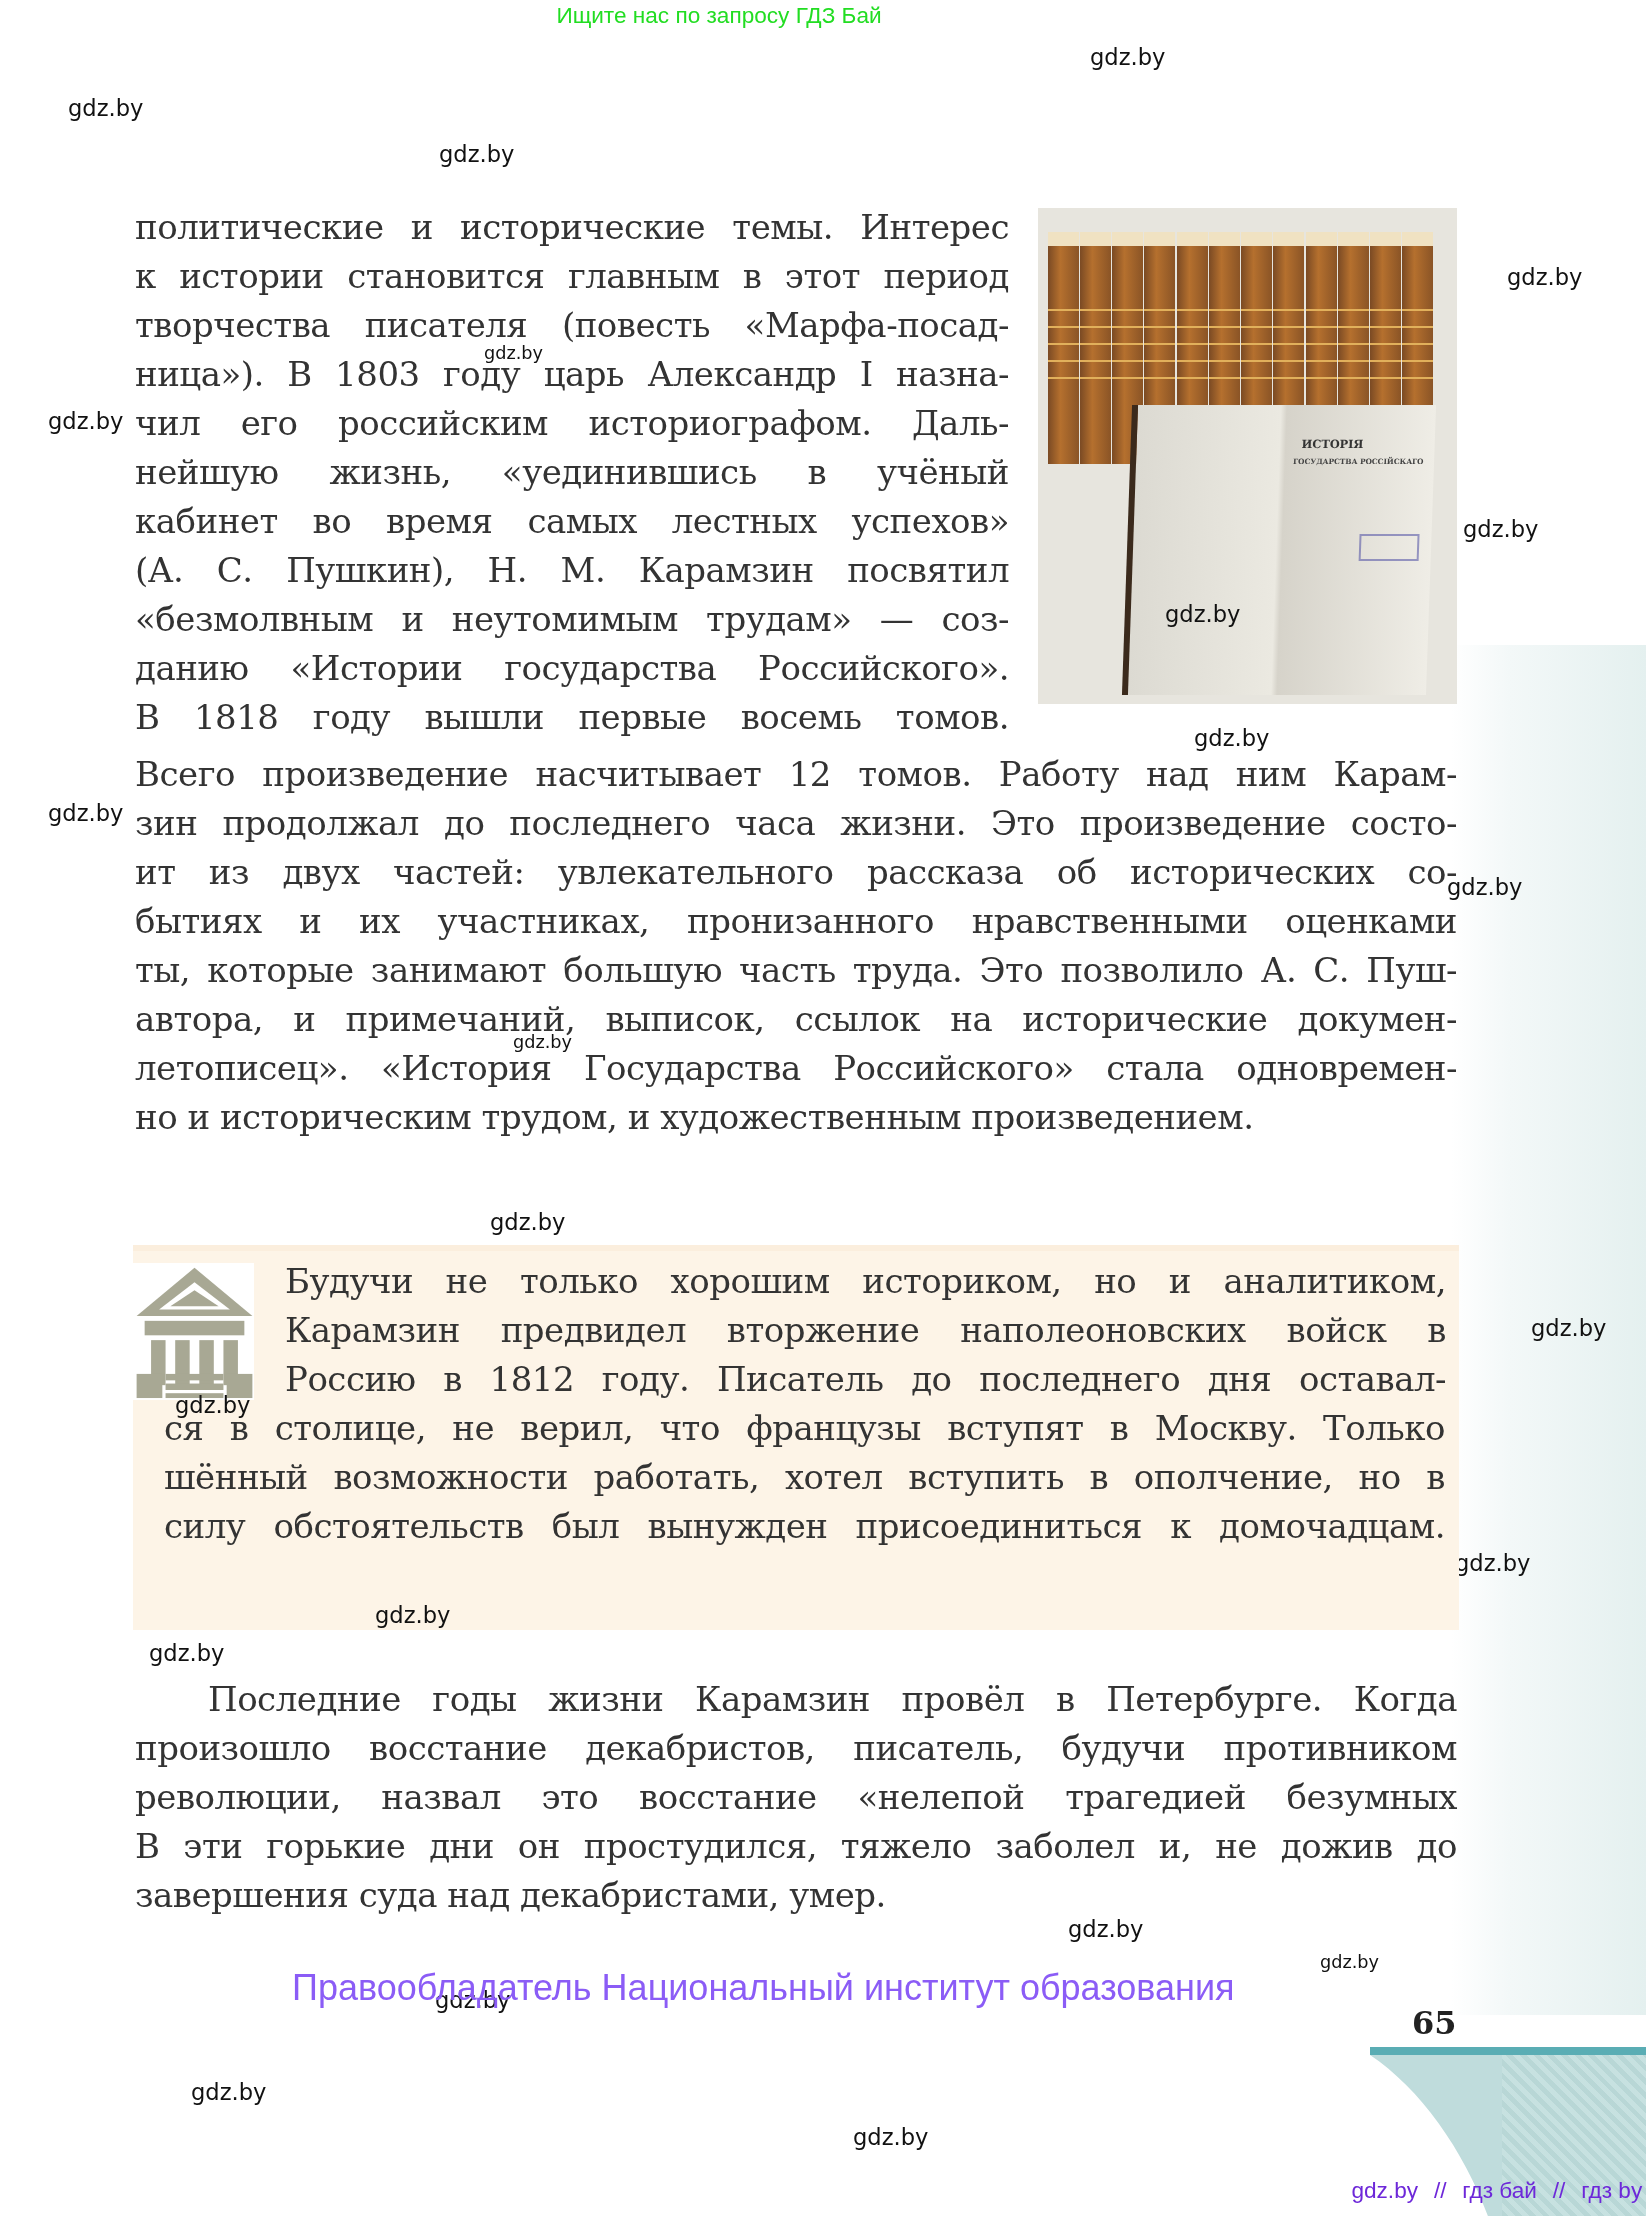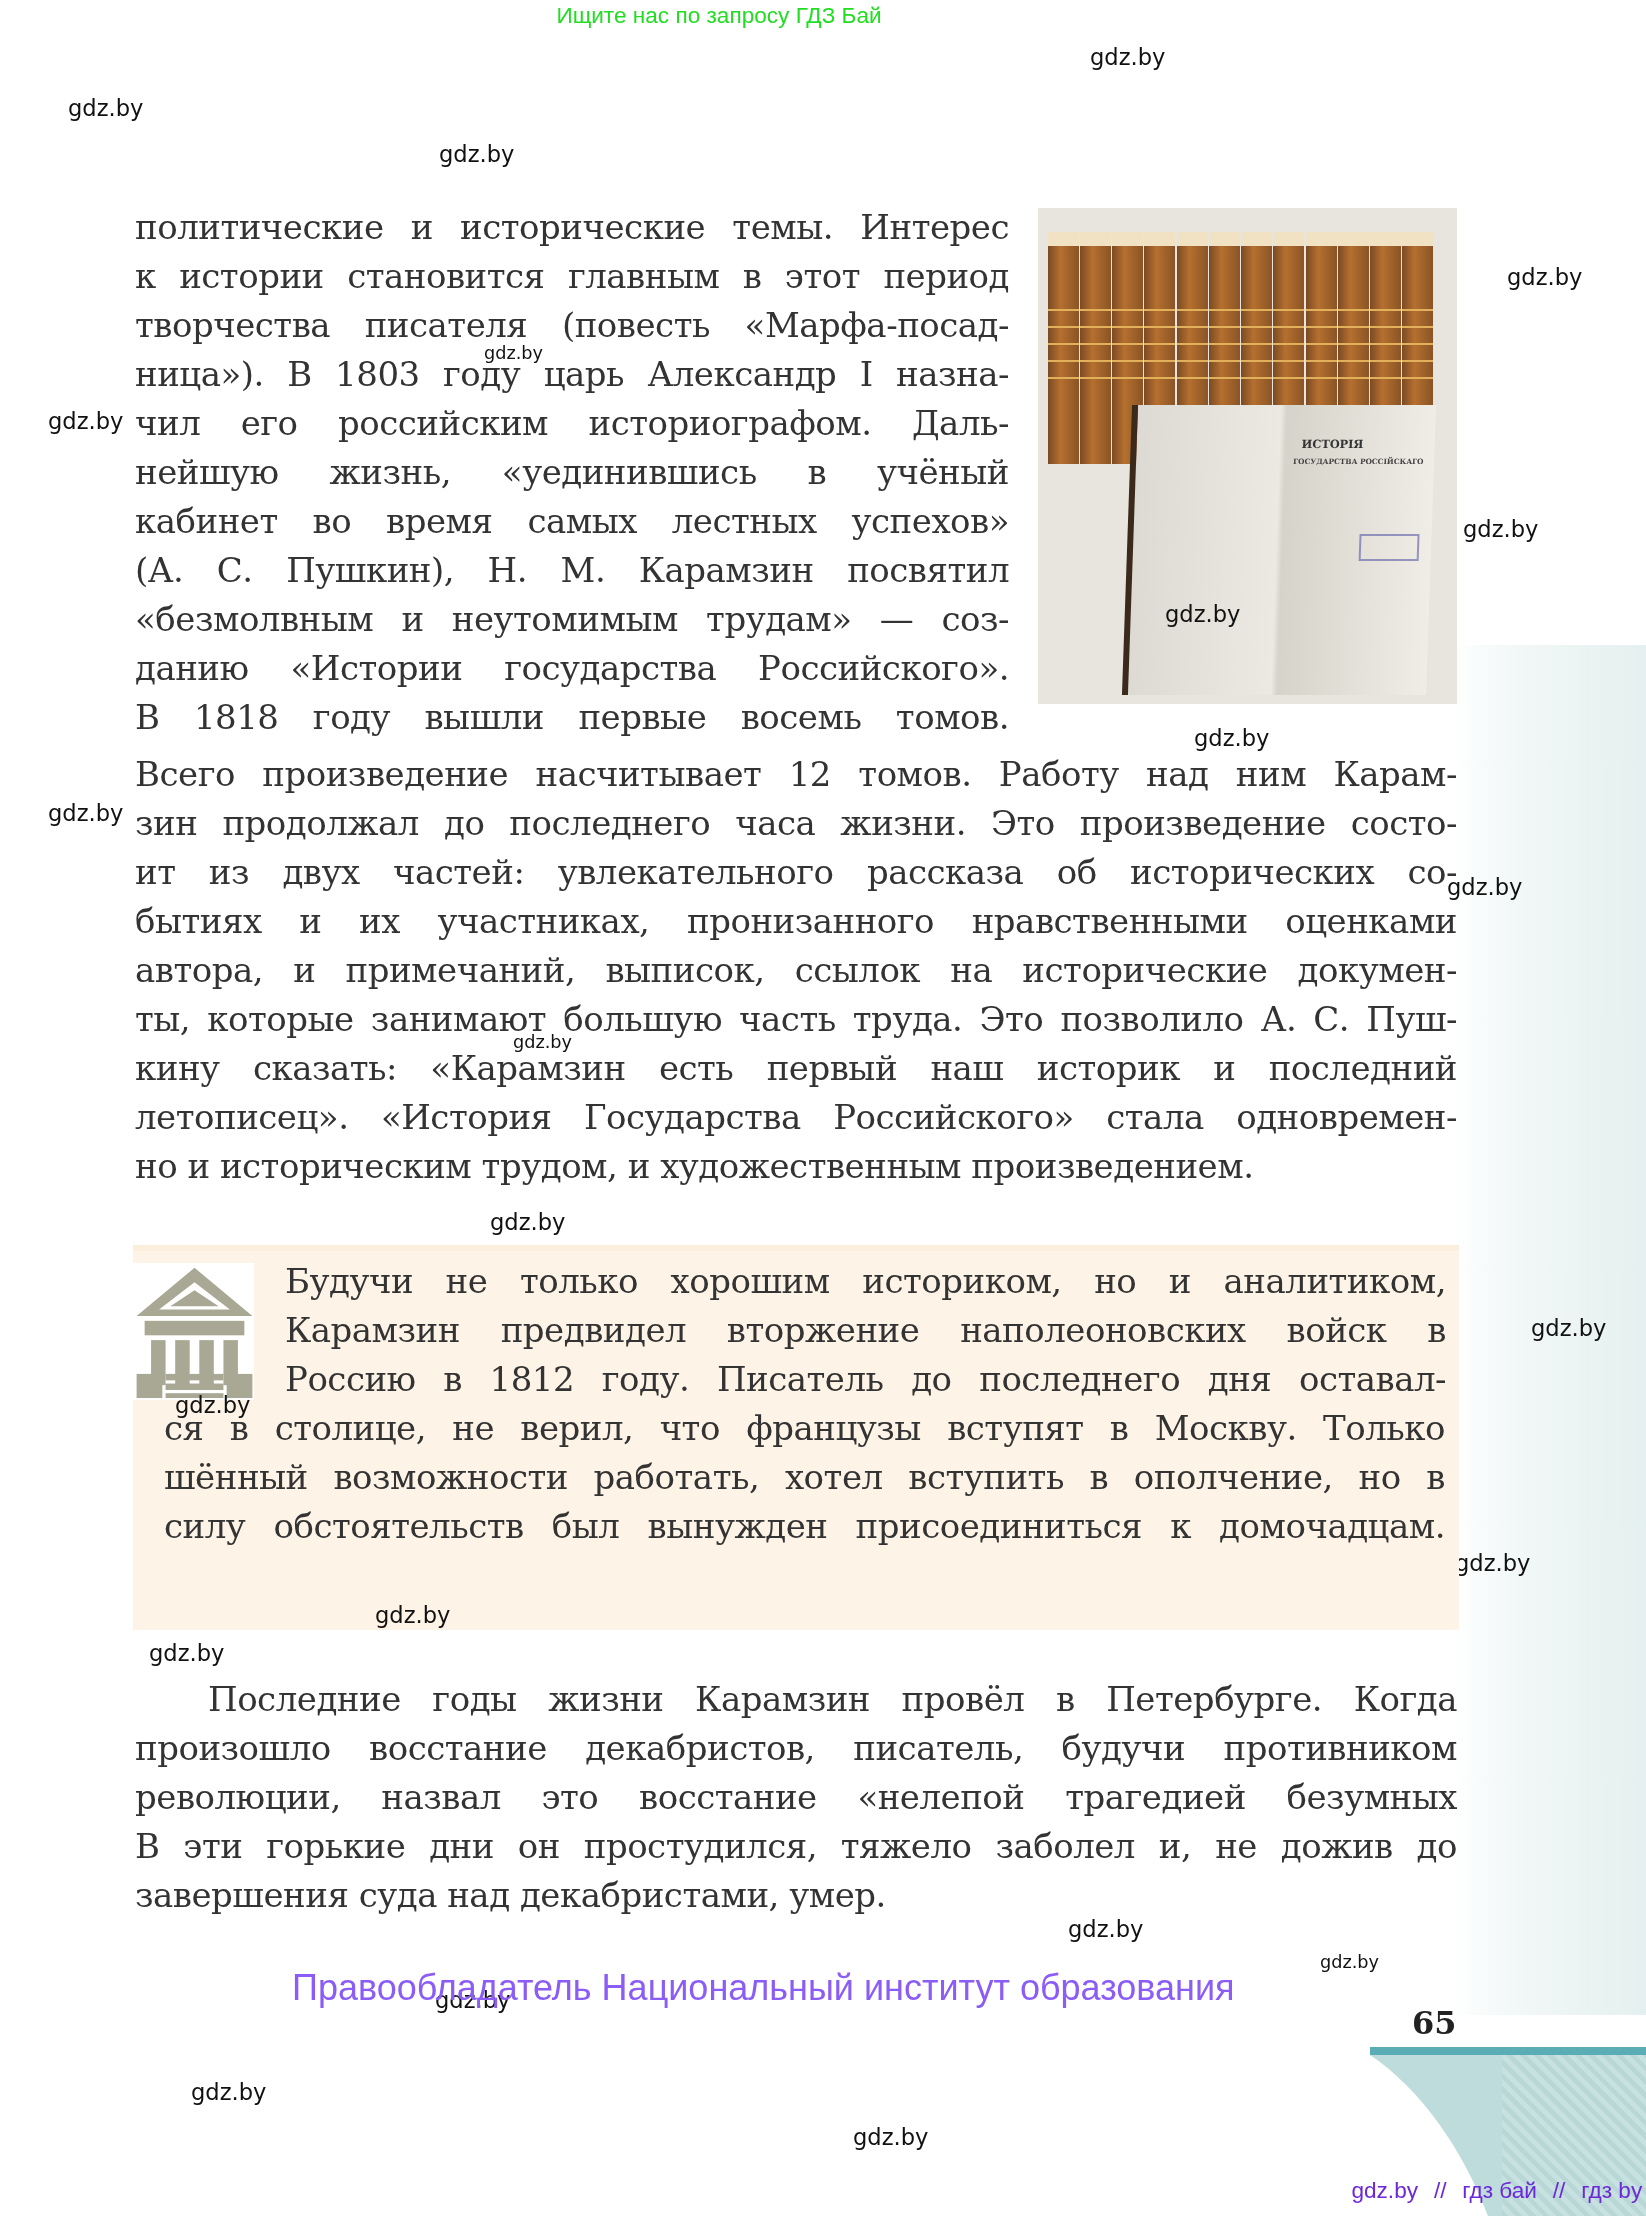--- a/index.html
+++ b/index.html
@@ -167,23 +167,22 @@
   <span class="line">«безмолвным и неутомимым трудам» — соз-</span>
   <span class="line">данию «Истории государства Российского».</span>
   <span class="line">В 1818 году вышли первые восемь томов.</span>
 </div>
 
 <div class="body-text" style="top:750px;width:1322px">
   <span class="line">Всего произведение насчитывает 12 томов. Работу над ним Карам-</span>
   <span class="line">зин продолжал до последнего часа жизни. Это произведение состо-</span>
   <span class="line">ит из двух частей: увлекательного рассказа об исторических со-</span>
   <span class="line">бытиях и их участниках, пронизанного нравственными оценками</span>
+  <span class="line">ты, которые занимают большую часть труда. Это позволило А. С. Пуш-</span>
   <span class="line">автора, и примечаний, выписок, ссылок на исторические докумен-</span>
-  <span class="line">ты, которые занимают большую часть труда. Это позволило А. С. Пуш-</span>
-  <span class="line">кину сказать: «Карамзин есть первый наш историк и последний</span>
   <span class="line">летописец». «История Государства Российского» стала одновремен-</span>
   <span class="line" style="text-align-last:left">но и историческим трудом, и художественным произведением.</span>
 </div>
 
 <div class="note-box">
   <div class="icon-bg"></div>
   <svg style="position:absolute;left:1.6px;top:14.5px" width="119" height="133" viewBox="0 0 148 165">
     <polygon points="74,2 146,62 2,62" fill="#a8a894"></polygon>
     <polygon points="74,20 118,54 30,54" fill="#ffffff"></polygon>
     <polygon points="74,30 104,50 44,50" fill="#a8a894"></polygon>

